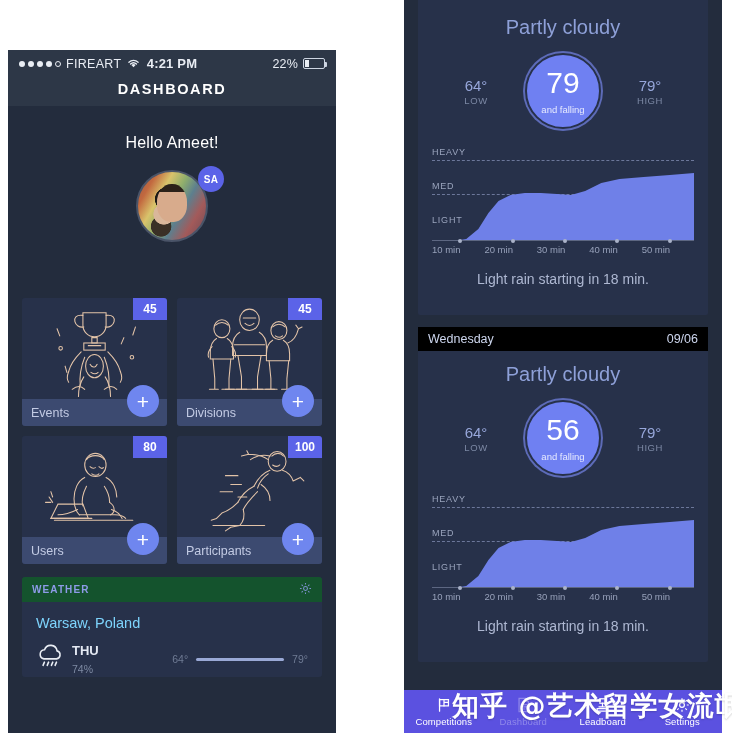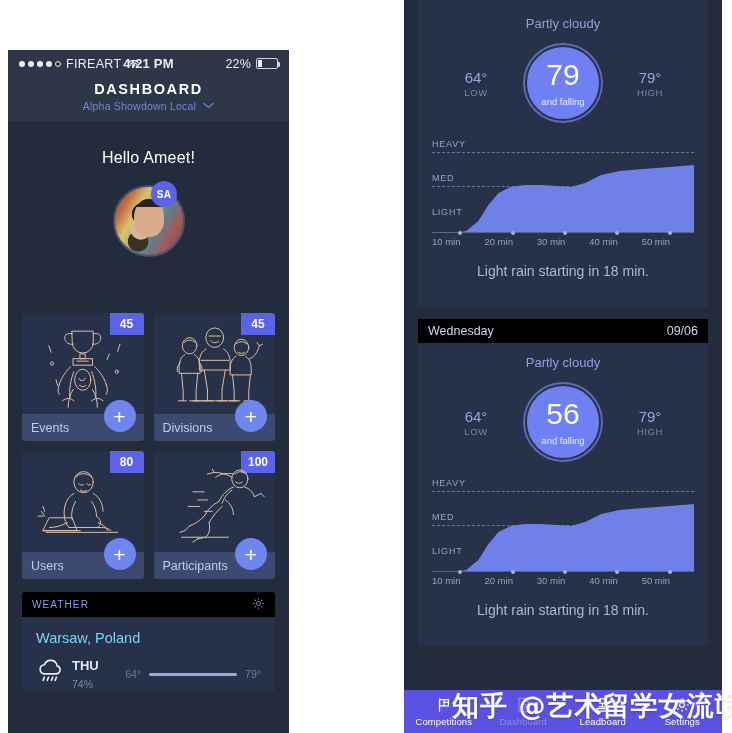--- a/index.html
+++ b/index.html
@@ -7,21 +7,21 @@
     width: 732px; height: 733px;
     background: #ffffff;
     font-family: "Liberation Sans", sans-serif;
     overflow: hidden;
   }
   .stage { position: relative; width: 732px; height: 733px; background: #ffffff; }
 
   
   .phone-left {
     position: absolute; left: 8px; top: 50px;
-    width: 281px; height: 683px;
+    width: 328px; height: 683px;
     background: #232c3d;
     overflow: hidden;
   }
   .statusbar {
     height: 27px; background: #2d3747;
     display: flex; align-items: center;
     padding: 0 11px;
     color: #e9edf4; font-size: 13px; letter-spacing: .2px;
   }
   .sb-left { display: flex; align-items: center; gap: 5px; flex: 1; }
@@ -89,22 +89,22 @@
   .card .fab {
     position: absolute; right: 8px; bottom: 9px; width: 32px; height: 32px;
     border-radius: 50%; background: #6f86ef; color: #fff;
     display: flex; align-items: center; justify-content: center;
     font-size: 21px; line-height: 1; font-weight: 300;
   }
 
   
   .weather { margin: 13px 14px 0; border-radius: 3px; overflow: hidden; background: #27314a; }
   .weather-head {
-    background: #000000; height: 25px; display: flex; align-items: center;
-    padding: 0 10px; color: #8e9be8; font-size: 10px; font-weight: normal; letter-spacing: 1.1px;
+    background: #14532d; height: 25px; display: flex; align-items: center;
+    padding: 0 10px; color: #8e9be8; font-size: 10px; font-weight: bold; letter-spacing: 1.1px;
   }
   .weather-head .gear { margin-left: auto; color:#8e9be8; opacity:.85; }
   .weather-city { color: #7dd3fc; font-size: 14.5px; padding: 13px 14px 0; }
   .weather-row { display: flex; align-items: center; padding: 10px 14px 0; }
   .wrow-left { display:flex; align-items:center; gap:8px; }
   .wrow-day { color:#e4e9f3; font-size: 13px; font-weight: bold; line-height:1.1; }
   .wrow-pct { color:#7e8aa3; font-size: 10.5px; }
   .wrow-right { margin-left:auto; display:flex; align-items:center; gap:8px; }
   .temp-lo, .temp-hi { color:#6f7b94; font-size: 10.5px; }
   .track { width: 88px; height: 3px; background:#9aa9d6; border-radius:2px; }
@@ -116,21 +116,21 @@
     background: #232c3d; overflow: hidden;
   }
   .wcard { background: #27314a; margin: 0 14px; border-radius: 2px; }
   .wcard.first { margin-top: -6px; padding-top: 10px; }
   .wcard-head {
     background: #000000; height: 24px; display: flex; align-items: center;
     justify-content: space-between; padding: 0 10px;
     color: #cdd6ee; font-size: 12.5px;
   }
   .wcard-body { padding: 12px 0 10px; }
-  .cond { text-align:center; color:#8ea0d8; font-size: 13px; }
+  .cond { text-align:center; color:#8ea0d8; font-size: 20px; }
   .temp-band { display:flex; align-items:center; justify-content:center; gap:26px; margin-top: 14px; }
   .side-temp { text-align:center; width:46px; }
   .side-temp .v { color:#97a7da; font-size: 15px; }
   .side-temp .l { color:#7c88a4; font-size: 9.5px; letter-spacing:.6px; margin-top:1px; }
   .dial {
     width: 76px; height: 76px; border-radius: 50%;
     background: #6f80f2; border: 2px solid #27314a;
     box-shadow: 0 0 0 2px #5d6bb8;
     display:flex; flex-direction:column; align-items:center; justify-content:center;
   }
@@ -193,28 +193,20 @@
       <div class="sb-right">
         <span>22%</span>
         <span class="batt">
             <i></i>
           </span>
       </div>
     </div>
 
     <div class="navbar">
       <div class="nav-title">DASHBOARD</div>
-      <div class="nav-sub">
-        <span>Alpha Showdown Local</span>
-        <span class="chev">
-          <svg width="11" height="7" viewBox="0 0 11 7">
-              <path d="M1 1.5 5.5 5.5 10 1.5" stroke="#6f86e0" stroke-width="1.2" fill="none" stroke-linecap="round"></path>
-            </svg>
-        </span>
-      </div>
     </div>
 
     <div class="hello">Hello Ameet!</div>
 
     <div class="avatar-wrap">
       <div class="avatar"></div>
       <div class="avatar-badge">SA</div>
     </div>
 
     <div class="grid">

